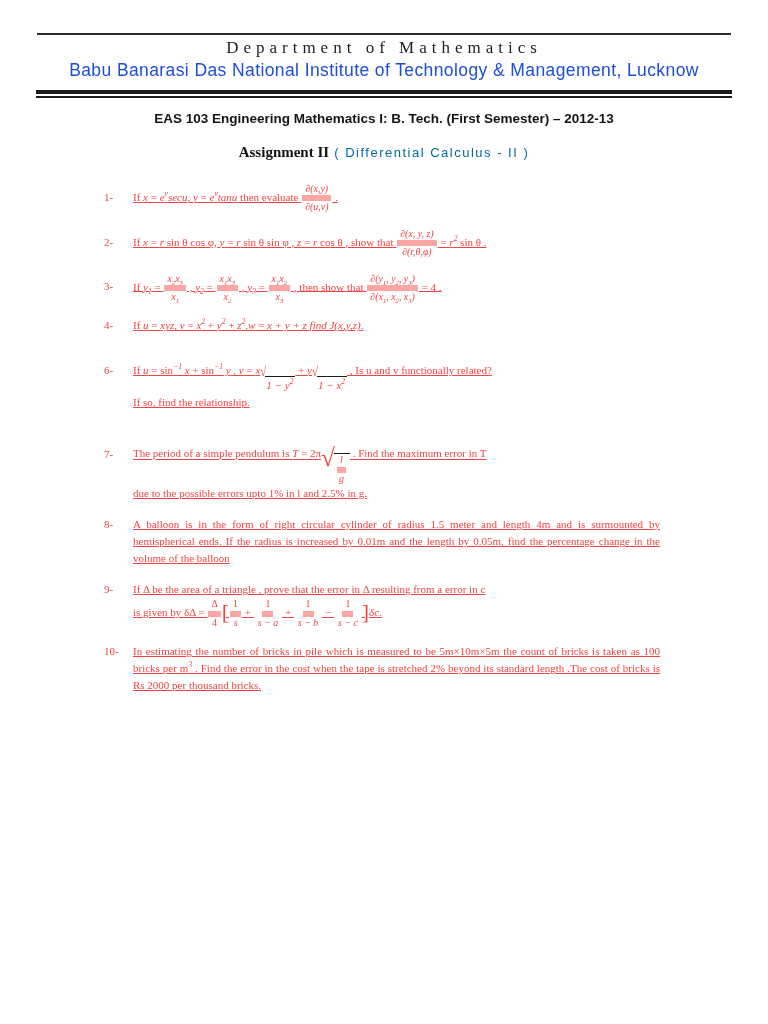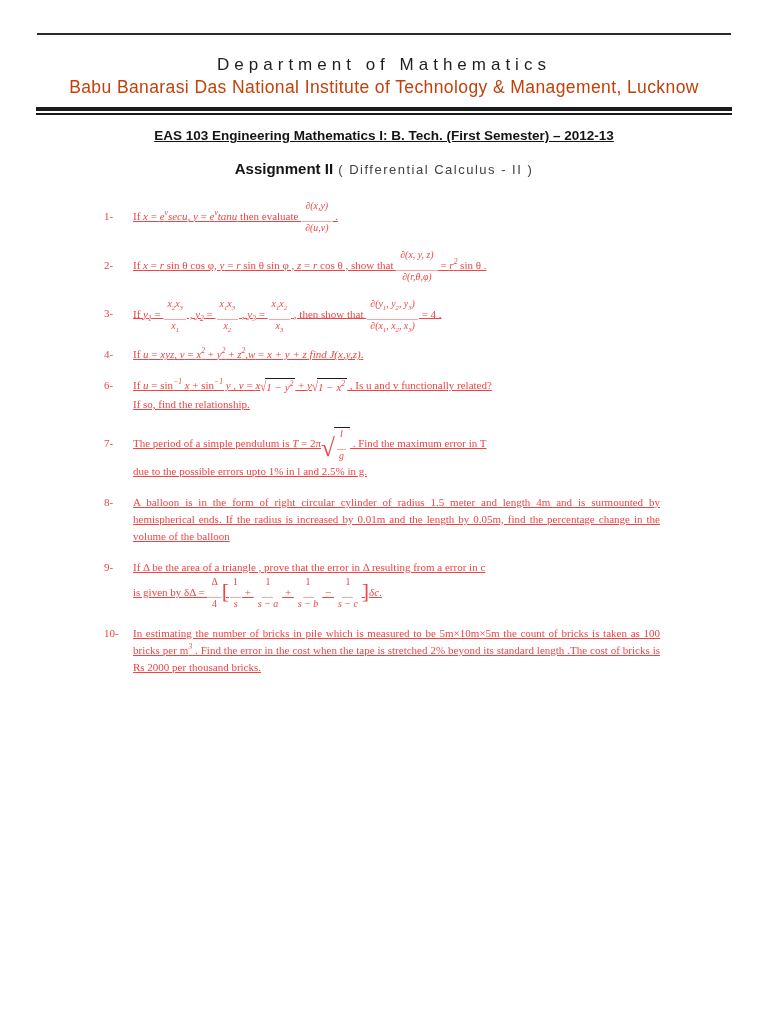--- a/index.html
+++ b/index.html
@@ -10,53 +10,52 @@
     font-family: "Liberation Serif", serif;
     overflow: hidden;
   }
   .page { position: relative; width: 768px; height: 1024px; background: #ffffff; }
 
   .topline {
     margin: 33px 37px 0 37px;
     border-top: 2px solid #2a2a2a;
   }
   .dept {
-    margin-top: 20px;
+    margin-top: 3px;
     text-align: center;
-    font-family: Liberation Sans, sans-serif;
+    font-family: Liberation Serif, serif;
     font-size: 17px;
     letter-spacing: 5px;
     color: #1e1e1e;
   }
   .inst {
     margin-top: 2px;
     text-align: center;
     font-family: "Liberation Sans", sans-serif;
     font-size: 17.5px;
     letter-spacing: 0.4px;
-    color: #c2410c;
+    color: #1d4ed8;
   }
   .thickrule {
     margin: 9px 36px 0 36px;
     border-top: 4px solid #1b1b1b;
     border-bottom: 2px solid #1b1b1b;
     height: 2px;
   }
   .course {
     margin-top: 13px;
     text-align: center;
     font-family: "Liberation Sans", sans-serif;
     font-weight: bold;
     font-size: 13.5px;
     color: #141414;
-    text-decoration: underline;
   }
   .assign { margin-top: 17px; text-align: center; font-family: "Liberation Sans", sans-serif; }
-  .assign .t { font-weight: bold; font-size: 15px; color: #141414; }
-  .assign .s { font-size: 13px; letter-spacing: 1.5px; color: #404040; margin-top: 7px; }
+  .assign .t { font-weight: bold; font-size: 15px; color: #141414; font-family: Liberation Serif, serif; }
+  .assign .s { font-size: 13px; letter-spacing: 1.5px; color: #0369a1; margin-top: 7px; }
 
   .problems {
     margin: 22px 0 0 104px;
     width: 556px;
   }
   .problem {
     position: relative;
     margin-bottom: 14px;
     font-size: 11px;
     line-height: 1.55;
@@ -74,26 +73,26 @@
   .frac {
     display: inline-flex;
     flex-direction: column;
     align-items: center;
     vertical-align: middle;
     font-size: 0.9em;
     line-height: 1.25;
     text-indent: 0;
     margin: 0 1px;
   }
-  .frac .num { display: inline-block; border-bottom: 1px solid #fca5a5; padding: 0 3px 9px 3px; text-align: center; }
+  .frac .num { display: inline-block; border-bottom: 6px solid #fca5a5; padding: 0 3px 0 3px; text-align: center; }
   .frac .den { display: inline-block; padding: 0 3px; }
 
   .sqrt { display: inline-flex; align-items: center; vertical-align: middle; text-indent: 0; }
   .sqrt .radical { font-style: normal; margin-right: -1px; transform: scaleY(1.25); transform-origin: center; }
-  .sqrt .radicand { border-top: 1.4px solid #1b1b1b; padding: 0 2px 0 1px; }
+  .sqrt .radicand { border-top: 1.4px solid #1b1b1b; padding: 0 2px 0 1px; margin-top: 28px; }
   .sqrt.tall .radical { font-size: 2.3em; line-height: 0.8; transform: none; position: relative; top: 2px; }
 
   .bigbr {
     font-size: 2em;
     vertical-align: middle;
     line-height: 0.8;
     font-style: normal;
     position: relative;
     top: -2px;
   }

